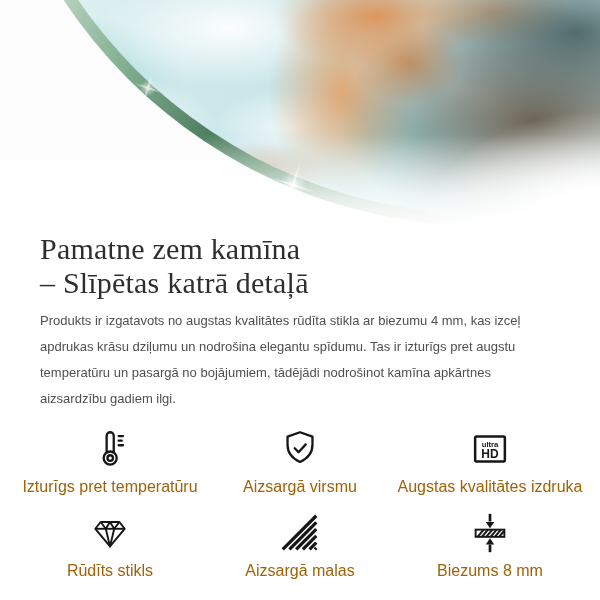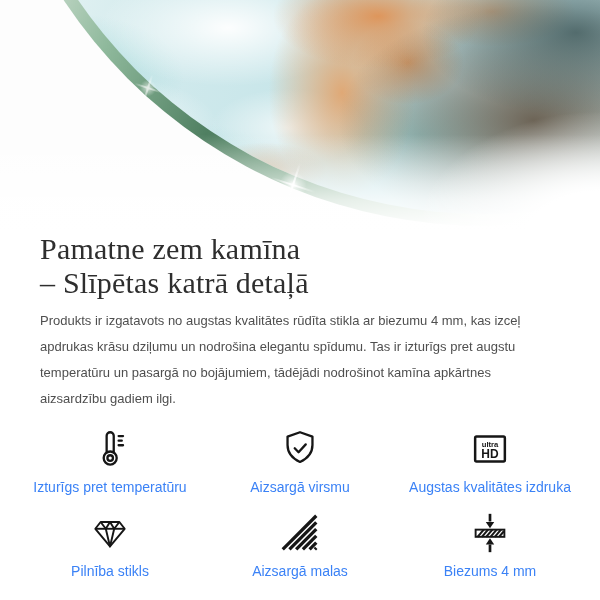--- a/index.html
+++ b/index.html
@@ -76,22 +76,22 @@
     margin:14px 15px 0;
     display:grid;
     grid-template-columns:repeat(3,1fr);
     row-gap:16px;
   }
   .feature { display:flex; flex-direction:column; align-items:center; }
   .feature .ficon { width:46px; height:46px; display:block; }
   .feature .ficon text { font-family:"Liberation Sans",sans-serif; }
   .feature .flabel {
     margin-top:8px;
-    font-size:14px; line-height:14px;
-    color:#3b82f6; text-align:center; white-space:nowrap;
+    font-size:16px; line-height:14px;
+    color:#a16207; text-align:center; white-space:nowrap;
   }
 </style>
 </head>
 <body>
 
 <div class="page">
 
   <div class="hero">
     <div class="glass-rim"></div>
     <div class="glass-marble"></div>
@@ -147,21 +147,21 @@
       <div class="flabel">Augstas kvalitātes izdruka</div>
     </div>
 
     <div class="feature">
       <svg class="ficon" viewBox="0 0 48 48" fill="none" stroke="#161616" stroke-width="2" stroke-linejoin="round">
         <path d="M14.2 12.5 H33.8 L39.3 19.6 L24 38 L8.7 19.6 Z"></path>
         <path d="M8.7 19.6 H39.3"></path>
         <path d="M14.2 12.5 L19.6 19.6 L24 12.5 L28.4 19.6 L33.8 12.5"></path>
         <path d="M19.6 19.6 L24 38 L28.4 19.6"></path>
       </svg>
-      <div class="flabel">Pilnība stikls</div>
+      <div class="flabel">Rūdīts stikls</div>
     </div>
 
     <div class="feature">
       <svg class="ficon" viewBox="0 0 48 48" fill="none" stroke="#161616" stroke-width="3.4" stroke-linecap="butt">
         <path d="M6 41 L41 6"></path>
         <path d="M13 41 L41 13"></path>
         <path d="M20 41 L41 20"></path>
         <path d="M27 41 L41 27"></path>
         <path d="M34 41 L41 34"></path>
         <path d="M39.5 41 L41 39.5"></path>
@@ -178,17 +178,17 @@
           <path d="M11 28 L17.5 20.5"></path>
           <path d="M15.5 28 L22 20.5"></path>
           <path d="M20 28 L26.5 20.5"></path>
           <path d="M24.5 28 L31 20.5"></path>
           <path d="M29 28 L35.5 20.5"></path>
           <path d="M33.5 28 L38.5 22.2"></path>
         </g>
         <path d="M24 44 V36" stroke="#161616" stroke-width="2.8" fill="none"></path>
         <path d="M24 29.5 L19.6 36.1 H28.4 Z" fill="#161616"></path>
       </svg>
-      <div class="flabel">Biezums 4 mm</div>
+      <div class="flabel">Biezums 8 mm</div>
     </div>
 
   </div>
 </div>
 
 </body></html>

